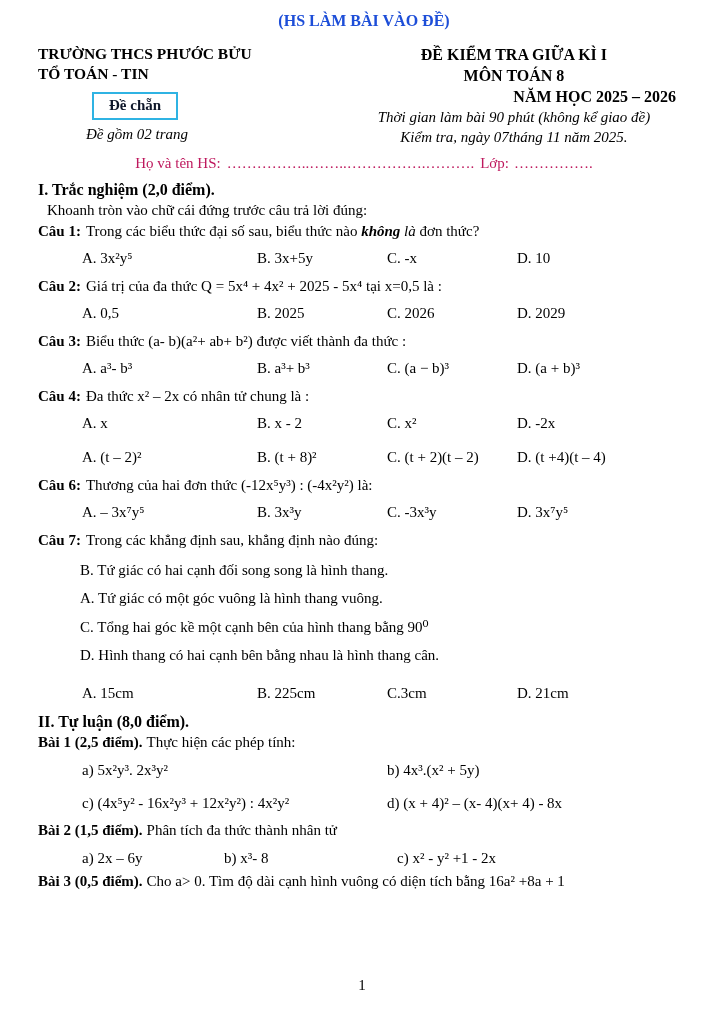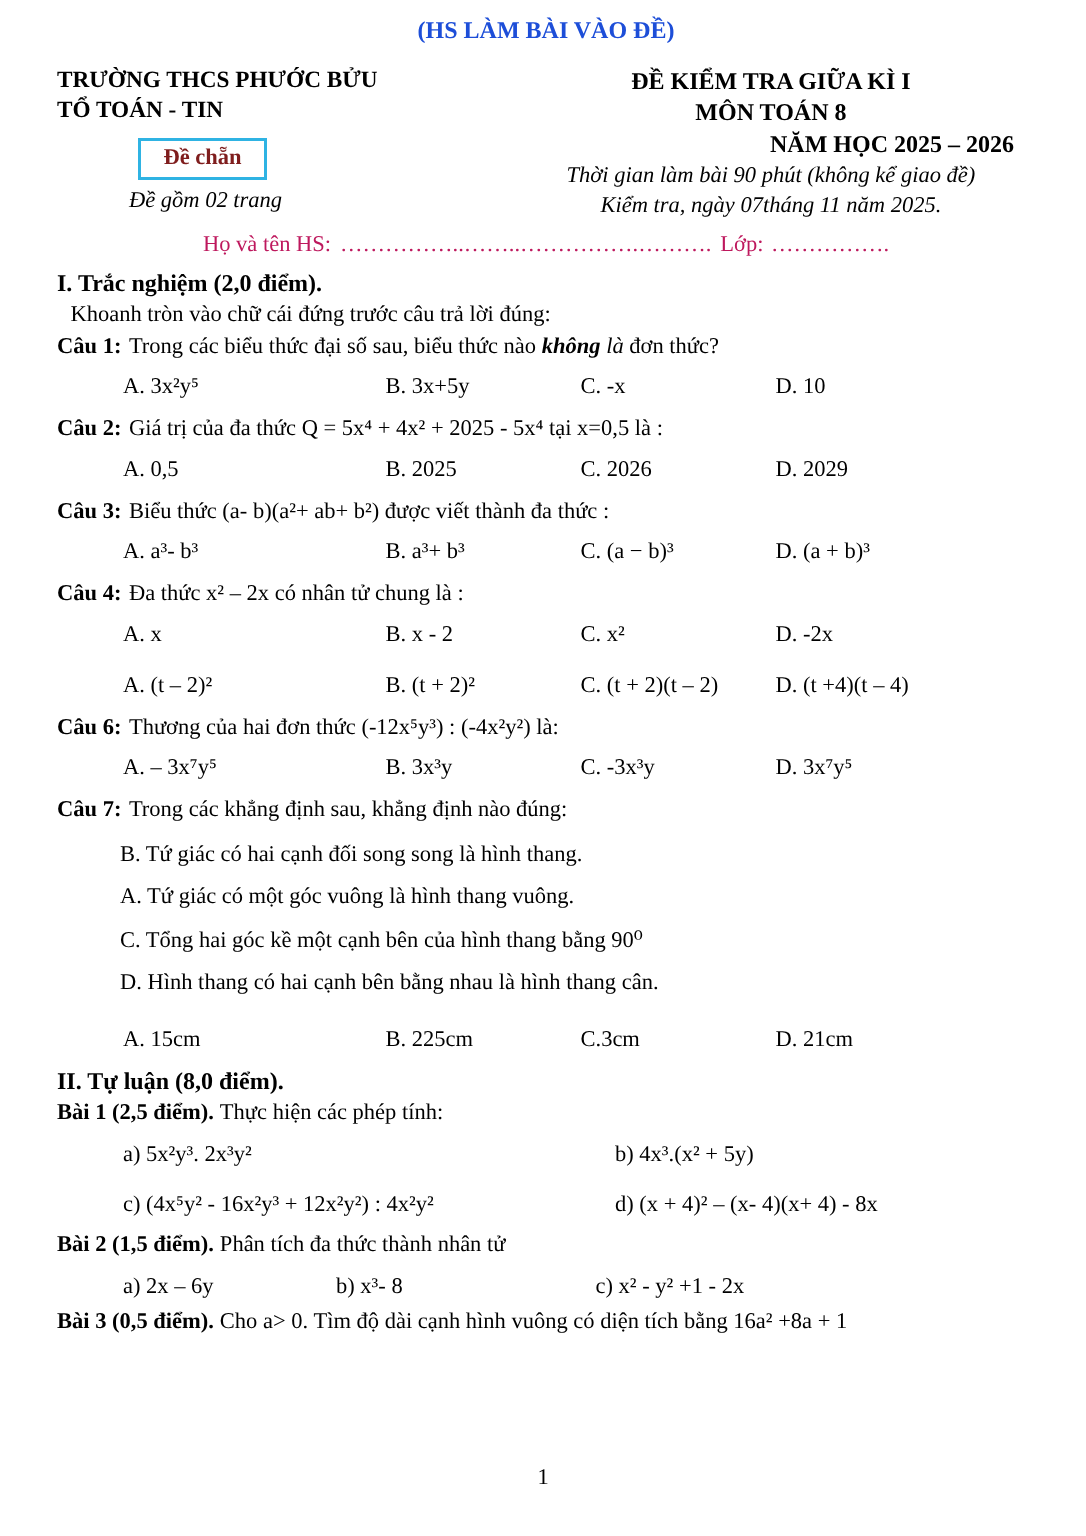--- a/index.html
+++ b/index.html
@@ -16,21 +16,21 @@
     font-size:16px; margin-bottom:14px;
   }
 
   .header { display:flex; }
   .header-left { width:46%; }
   .header-right { width:54%; text-align:center; }
   .school-name, .dept { font-weight:bold; font-size:15.5px; line-height:1.32; }
   .variant-box {
     display:inline-block; margin:7px 0 6px 54px;
     border:2px solid #2fb3e3; padding:3px 15px 4px;
-    color:#7f1d1d; font-weight:bold; font-size:15px;
+    color:#0f172a; font-weight:bold; font-size:15px;
   }
   .pages-note { font-style:italic; margin-left:48px; }
   .exam-line { font-weight:bold; font-size:16px; line-height:1.32; }
   .exam-year { font-weight:bold; font-size:16px; line-height:1.32; text-align:right; padding-right:14px; }
   .exam-italic { font-style:italic; line-height:1.34; }
 
   .student-line { color:#be185d; text-align:center; margin:7px 0 8px; }
   .student-line .lbl { margin-right:6px; }
   .student-line .gap { margin-left:6px; margin-right:5px; }
 
@@ -46,21 +46,21 @@
   .options-row {
     display:grid; grid-template-columns:175px 130px 130px 1fr;
     padding:8px 0 9px 44px;
   }
   .options-stack { padding:5px 0 7px 42px; }
   .options-stack .opt { display:block; line-height:1.9; }
 
   .sec2 { margin-top:1px; }
   .b-heading { line-height:1.45; }
   .b-label { font-weight:bold; margin-right:4px; }
-  .b1-row { display:grid; grid-template-columns:305px 1fr; padding:8px 0 8px 44px;gap:23px; }
+  .b1-row { display:grid; grid-template-columns:305px 1fr; padding:8px 0 8px 44px; }
   .b2-row { display:grid; grid-template-columns:142px 173px 1fr; padding:8px 0 4px 44px; }
 
   .page-number {
     position:absolute; bottom:30px; left:0; right:0;
     text-align:center; font-size:15px;
   }
 </style>
 </head>
 <body>
 
@@ -129,21 +129,21 @@
       <span class="opt">A. x</span>
       <span class="opt">B. x - 2</span>
       <span class="opt">C. x²</span>
       <span class="opt">D. -2x</span>
     </div>
   </div>
 
   <div class="question">
     <div class="options-row">
       <span class="opt">A. (t – 2)²</span>
-      <span class="opt">B. (t + 2)²</span>
+      <span class="opt">B. (t + 8)²</span>
       <span class="opt">C. (t + 2)(t – 2)</span>
       <span class="opt">D. (t +4)(t – 4)</span>
     </div>
   </div>
 
   <div class="question">
     <p class="q-text"><b class="q-label">Câu 6:</b><span>Thương của hai đơn thức  (-12x⁵y³) : (-4x²y²) là:</span></p>
     <div class="options-row">
       <span class="opt">A. – 3x⁷y⁵</span>
       <span class="opt">B. 3x³y</span>

